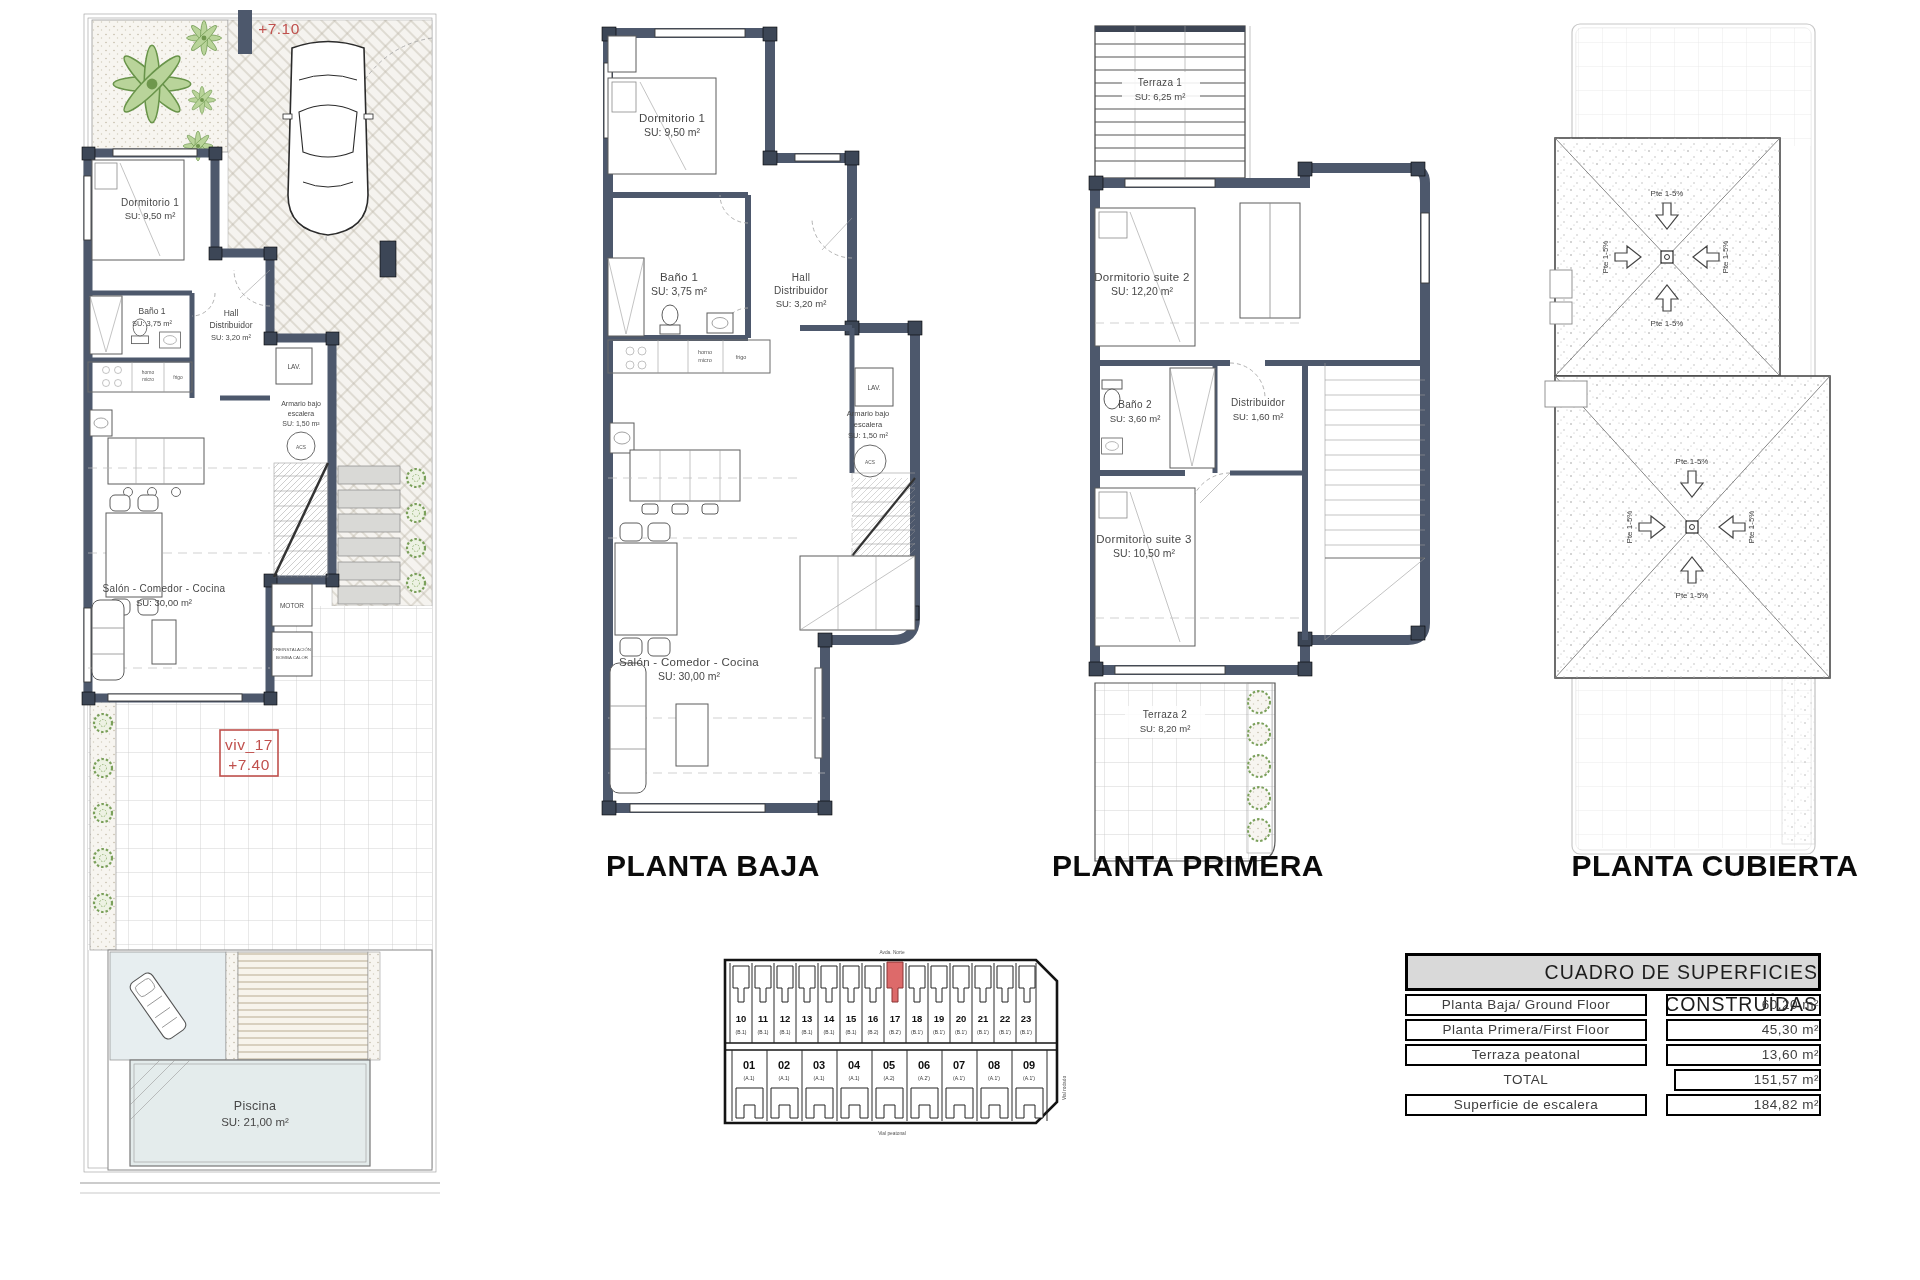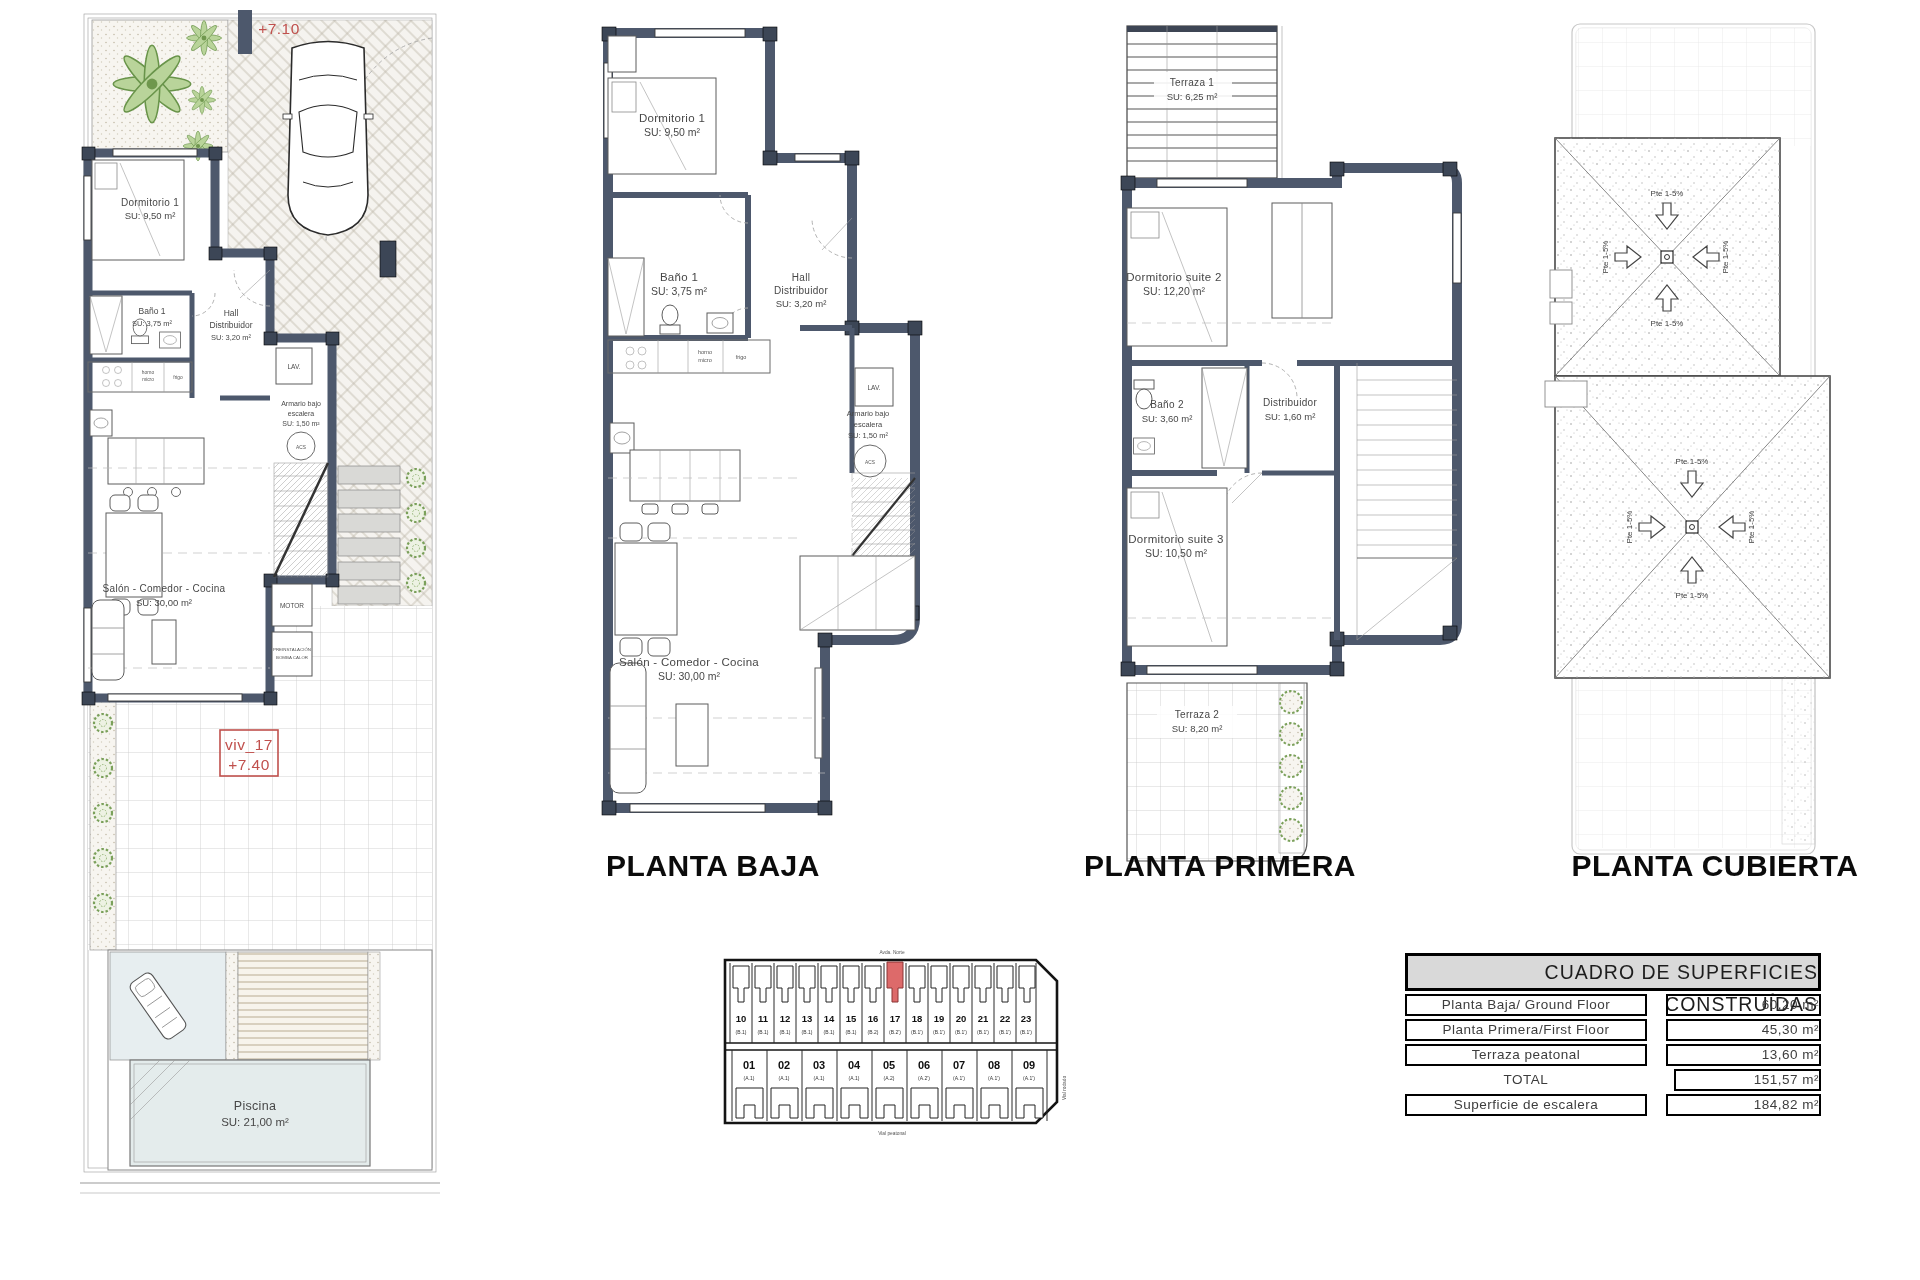--- a/index.html
+++ b/index.html
@@ -445,21 +445,21 @@
           <line x1="10" y1="731" x2="46" y2="731" class="furn2"></line>
     <rect x="76" y="686" width="32" height="62" class="furn"></rect>
     <rect x="215" y="650" width="7" height="90" class="furn"></rect>
     <text x="89" y="648" class="t-room">Salón - Comedor - Cocina</text>
     <text x="89" y="662" class="t-area">SU: 30,00 m²</text>
   </g>
   <text x="113" y="858" class="t-title">PLANTA BAJA</text>
 </svg>
 </div>
 
-<div class="plan" style="left:1112px;top:10px">
+<div class="plan" style="left:1080px;top:10px">
 <svg width="390" height="880" viewBox="0 0 390 880">
   <g>
     <rect x="15" y="8" width="150" height="152" fill="#fff" stroke="#444" stroke-width="1.2"></rect>
     <rect x="15" y="8" width="150" height="6" fill="#3d4554"></rect>
     <g stroke="#555" stroke-width="1.1">
       <line x1="15" y1="26" x2="165" y2="26"></line>
             <line x1="15" y1="39" x2="165" y2="39"></line>
       <line x1="15" y1="52" x2="165" y2="52"></line>
             <line x1="15" y1="65" x2="165" y2="65"></line>
       <line x1="15" y1="78" x2="165" y2="78"></line>

